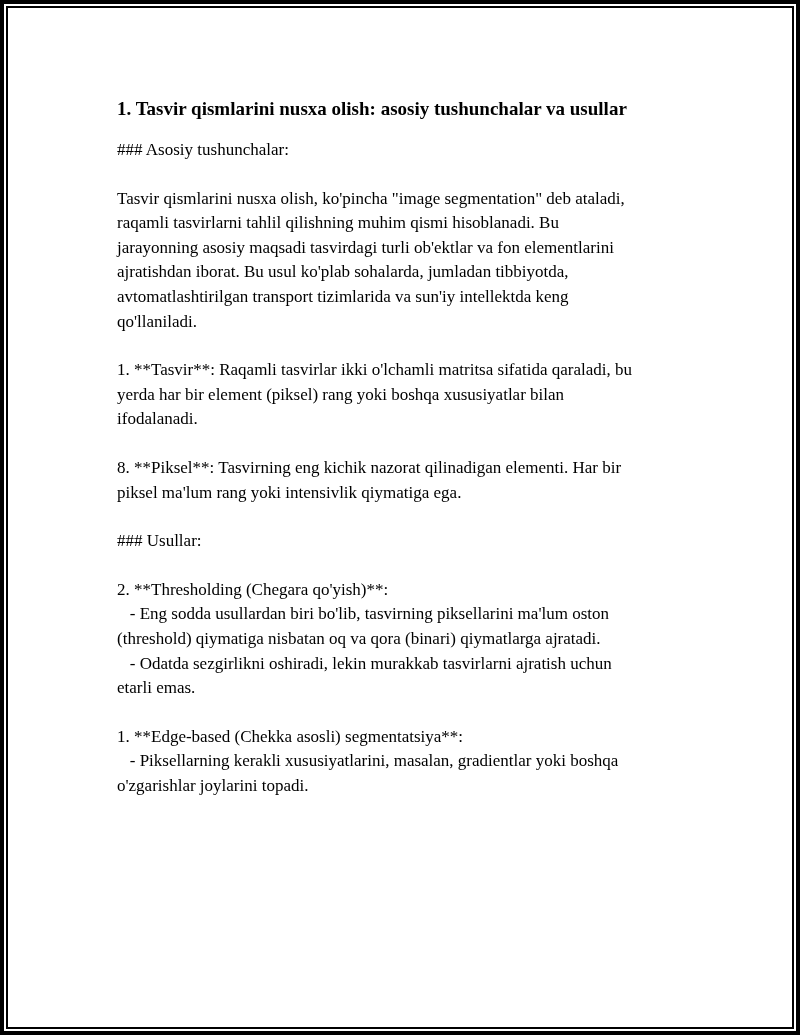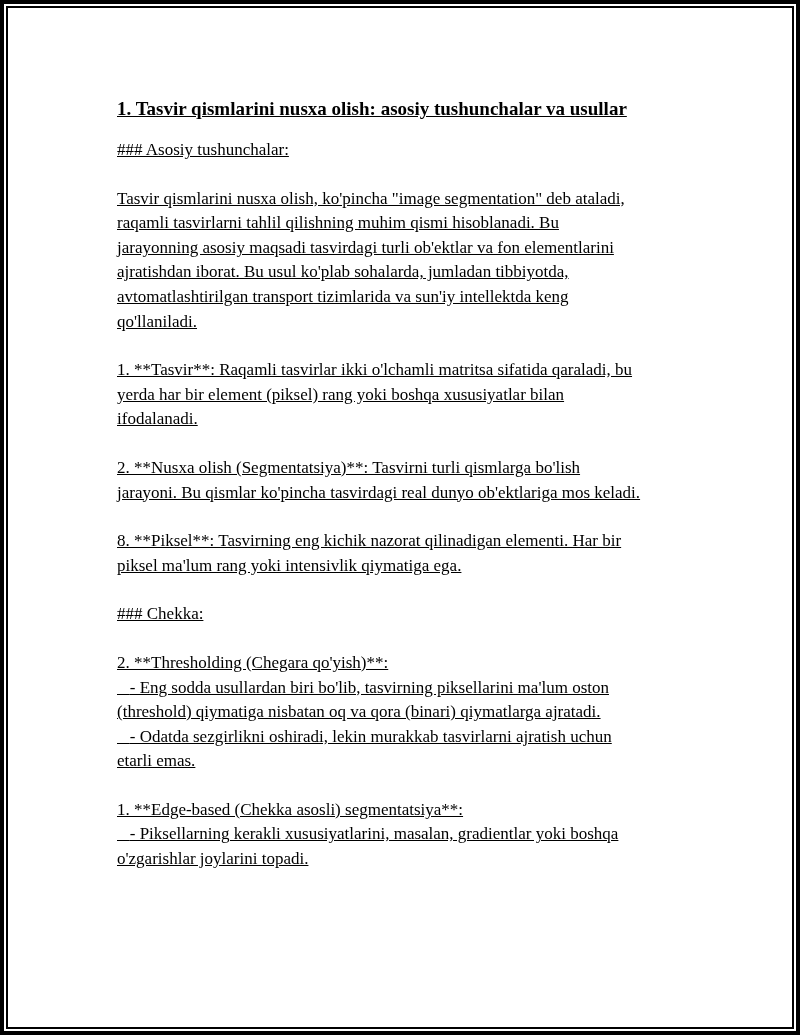--- a/index.html
+++ b/index.html
@@ -23,21 +23,20 @@
     background: #ffffff;
     overflow: hidden;
   }
   .page {
     box-sizing: border-box;
     width: 100%;
     height: 100%;
     padding: 88px 98px 20px 109px;
     font-family: "Liberation Serif", "DejaVu Serif", serif;
     color: #000000;
-    text-decoration: underline;
   }
   .doc-title {
     font-size: 19px;
     line-height: 26px;
     font-weight: bold;
     margin: 0 0 16px 0;
     white-space: pre-wrap;
   }
   .para {
     font-size: 17px;
@@ -61,28 +60,26 @@
 raqamli tasvirlarni tahlil qilishning muhim qismi hisoblanadi. Bu
 jarayonning asosiy maqsadi tasvirdagi turli ob'ektlar va fon elementlarini
 ajratishdan iborat. Bu usul ko'plab sohalarda, jumladan tibbiyotda,
 avtomatlashtirilgan transport tizimlarida va sun'iy intellektda keng
 qo'llaniladi.</p>
 
       <p class="para">1. **Tasvir**: Raqamli tasvirlar ikki o'lchamli matritsa sifatida qaraladi, bu
 yerda har bir element (piksel) rang yoki boshqa xususiyatlar bilan
 ifodalanadi.</p>
 
-      <p class="para">2. **Nusxa olish (Segmentatsiya)**: Tasvirni turli qismlarga bo'lish
-jarayoni. Bu qismlar ko'pincha tasvirdagi real dunyo ob'ektlariga mos keladi.</p>
 
       <p class="para">8. **Piksel**: Tasvirning eng kichik nazorat qilinadigan elementi. Har bir
 piksel ma'lum rang yoki intensivlik qiymatiga ega.</p>
 
 
-      <p class="para">### Chekka:</p>
+      <p class="para">### Usullar:</p>
 
       <p class="para">2. **Thresholding (Chegara qo'yish)**:
    - Eng sodda usullardan biri bo'lib, tasvirning piksellarini ma'lum oston
 (threshold) qiymatiga nisbatan oq va qora (binari) qiymatlarga ajratadi.
    - Odatda sezgirlikni oshiradi, lekin murakkab tasvirlarni ajratish uchun
 etarli emas.</p>
 
       <p class="para">1. **Edge-based (Chekka asosli) segmentatsiya**:
    - Piksellarning kerakli xususiyatlarini, masalan, gradientlar yoki boshqa
 o'zgarishlar joylarini topadi.</p>

